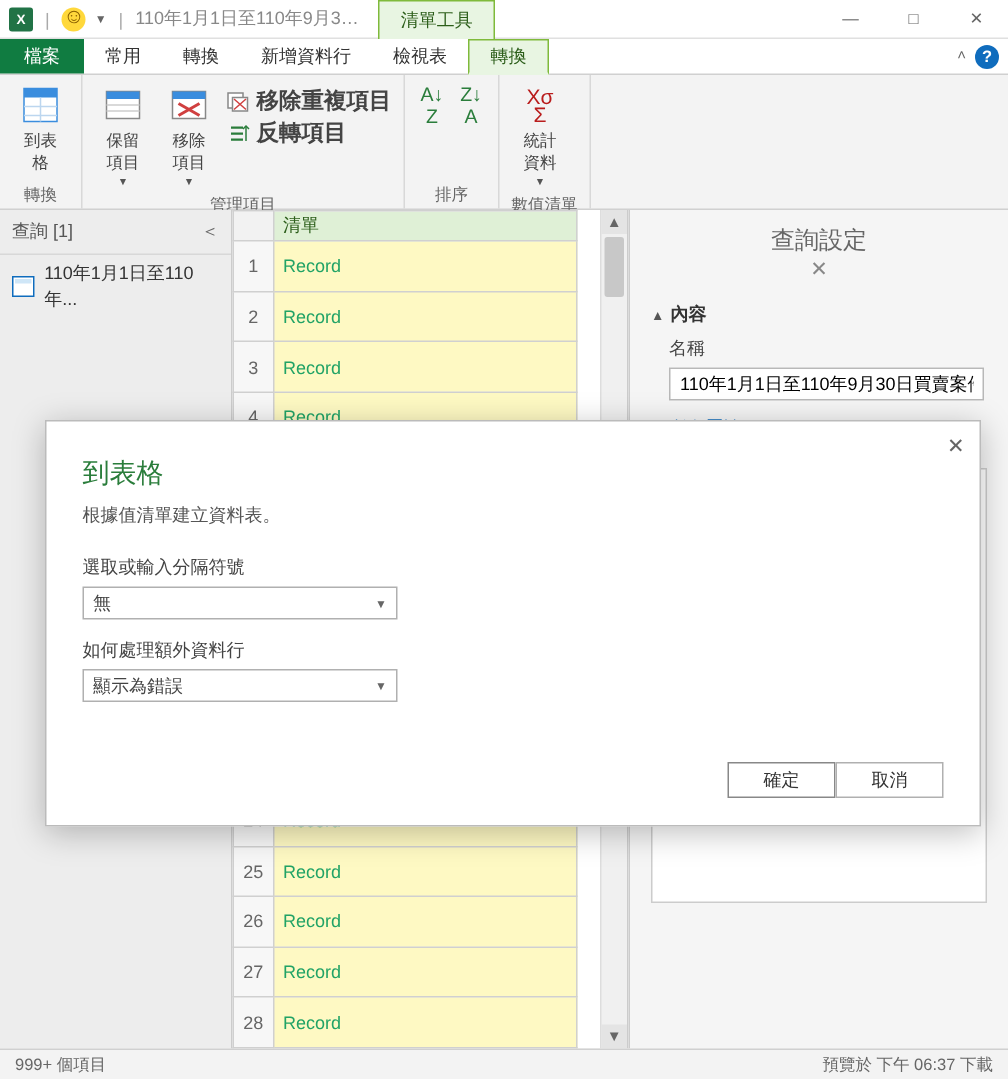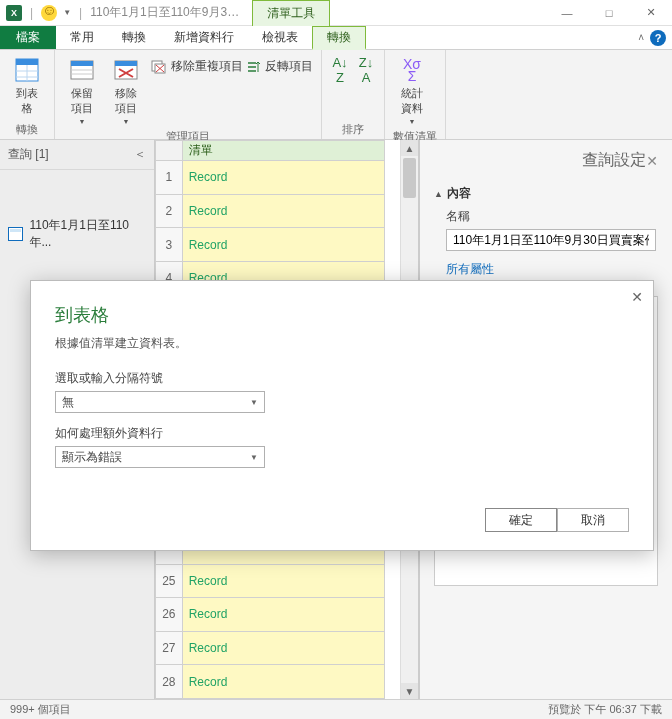--- a/index.html
+++ b/index.html
@@ -28,52 +28,52 @@
   .ribbon-tabs .help { width: 16px; height: 16px; border-radius: 50%; background: #0f6cbd; color: #fff; display: flex; align-items: center; justify-content: center; font-size: 11px; font-weight: bold;}
 
   
   .ribbon { height: 90px; background: #f3f3f3; border-bottom: 1px solid #d0d0d0; display: flex; }
   .ribbon-group { border-right: 1px solid #d8d8d8; padding: 4px 8px 2px 8px; display: flex; flex-direction: column; justify-content: space-between; }
   .ribbon-group .buttons { display: flex; gap: 6px; align-items: flex-start; }
   .rbtn-lg { display: flex; flex-direction: column; align-items: center; gap: 2px; padding: 2px; font-size: 11px; color: #444; width: 38px; text-align:center; }
   .rbtn-lg .ic { width: 28px; height: 28px; display:flex; align-items:center; justify-content:center; }
   .rbtn-lg .drop2 { font-size: 7px; color:#555;}
   .group-label { text-align: center; font-size: 11px; color: #666; padding-top: 2px; }
-  .mini-stack { display:flex; flex-direction:row; font-size:12px; color:#444; gap:2px; justify-content:flex-start; padding-top:4px;}
+  .mini-stack { display:flex; flex-direction:column; font-size:15px; color:#444; gap:2px; justify-content:flex-start; padding-top:4px;font-weight:bold;}
   .mini-row { display:flex; align-items:center; gap:4px; white-space:nowrap;}
   svg { display:block; }
 
   
   .main { position: absolute; top: 140px; bottom: 20px; left: 0; right: 0; display: flex; background: #e6e6e6; }
 
   
   .queries-panel { width: 158px; background: #ededed; border-right: 1px solid #ccc; display: flex; flex-direction: column; }
   .queries-panel .header { display: flex; align-items: center; justify-content: space-between; padding: 6px 8px; font-size: 12px; color: #555; border-bottom: 1px solid #d8d8d8; }
   .queries-panel .header .chev { color: #666; font-size: 12px;}
-  .queries-panel .item { display: flex; align-items: center; gap: 6px; padding: 4px 8px; font-size: 12px; color: #333; margin-top: 43px; }
+  .queries-panel .item { display: flex; align-items: center; gap: 6px; padding: 4px 8px; font-size: 12px; color: #333; }
   .qp-icon { width: 16px; height: 14px; border: 1px solid #0f6cbd; background: #fff; position:relative;}
   .qp-icon::after { content:""; position:absolute; left:1px; right:1px; top:1px; height:3px; background:#cfe6f7;}
 
   
   .grid-wrap { flex: 0 0 264px; background: #fff; border-right: 1px solid #ccc; position: relative; display:flex;}
   .grid-table { border-collapse: collapse; width: 230px; font-size: 12px; }
   .grid-table th, .grid-table td { border: 1px solid #d0d0d0; height: 20px; padding: 0 6px; text-align: left; }
   .grid-table thead th { background: #f2f2f2; color: #333; font-weight: normal; }
   .grid-table thead th.list-col { background: #dff0d6; color: #2c5e1a; font-weight:normal;}
   .grid-table tbody td.rownum { background: #f7f7f7; color: #666; text-align: center; width: 26px;}
   .grid-table tbody td.rec { background: #fef9c3; color: #21a366; width: 200px;}
   .vscroll { width: 18px; background: #f0f0f0; border-left: 1px solid #ddd; position: relative; margin-left:auto;}
   .vscroll .up, .vscroll .down { height: 16px; display:flex; align-items:center; justify-content:center; color:#666; font-size:10px; background:#e4e4e4;}
   .vscroll .down { position:absolute; bottom:0; left:0; right:0;}
   .vscroll .up { position:absolute; top:0; left:0; right:0;}
   .vscroll .thumb { position:absolute; top:18px; left:2px; right:2px; height: 40px; background:#c8c8c8; border-radius:2px;}
 
   
   .settings-panel { flex: 1; background: #f5f5f5; border-left: 1px solid #ccc; padding: 10px 14px; }
-  .settings-panel .title-row { display:flex; align-items:center; justify-content:flex-end; margin-bottom: 14px;}
+  .settings-panel .title-row { display:flex; align-items:center; justify-content:flex-end; margin-bottom: 14px; flex-direction: column;}
   .settings-panel h3 { font-size: 16px; font-weight: normal; color: #666; }
   .settings-panel .close-x { color:#888; font-size:14px; }
   .settings-section { margin-bottom: 10px; }
   .settings-section .sec-head { display:flex; align-items:center; gap:4px; font-size:12px; font-weight:bold; color:#333; margin-bottom:6px;}
   .settings-section .sec-head .tri { font-size:9px; color:#555;}
   .settings-section .field-label { font-size:12px; color:#444; margin-bottom:4px; display:block; padding-left:12px;}
   .settings-section input[type=text] { width: 210px; padding: 3px 6px; font-size:12px; border:1px solid #b8b8b8; margin-left:12px;}
   .settings-panel a { color: #0f6cbd; text-decoration: none; font-size:12px; padding-left:12px; display:inline-block;}
   .step-box { margin-top:18px; margin-left:0; width: 224px; height: 290px; border:1px solid #ccc; background:#fff;}
 
@@ -206,21 +206,21 @@
       <div class="rbtn-lg" style="width:20px">
         <div class="ic" style="font-size:13px; color:#2a7d3b;">Z↓<br>A</div>
       </div>
     </div>
     <div class="group-label">排序</div>
   </div>
 
   <div class="ribbon-group">
     <div class="buttons">
       <div class="rbtn-lg">
-        <div class="ic" style="color:#8b5cf6; font-size:14px; line-height:12px; text-align:center;">Xσ<br>Σ</div>
+        <div class="ic" style="color:#b91c1c; font-size:14px; line-height:12px; text-align:center;">Xσ<br>Σ</div>
         <span style="white-space:pre-line">統計
 資料</span>
         <span class="drop2">▼</span>
       </div>
     </div>
     <div class="group-label">數值清單</div>
   </div>
 </div>
 
 <div class="main">

